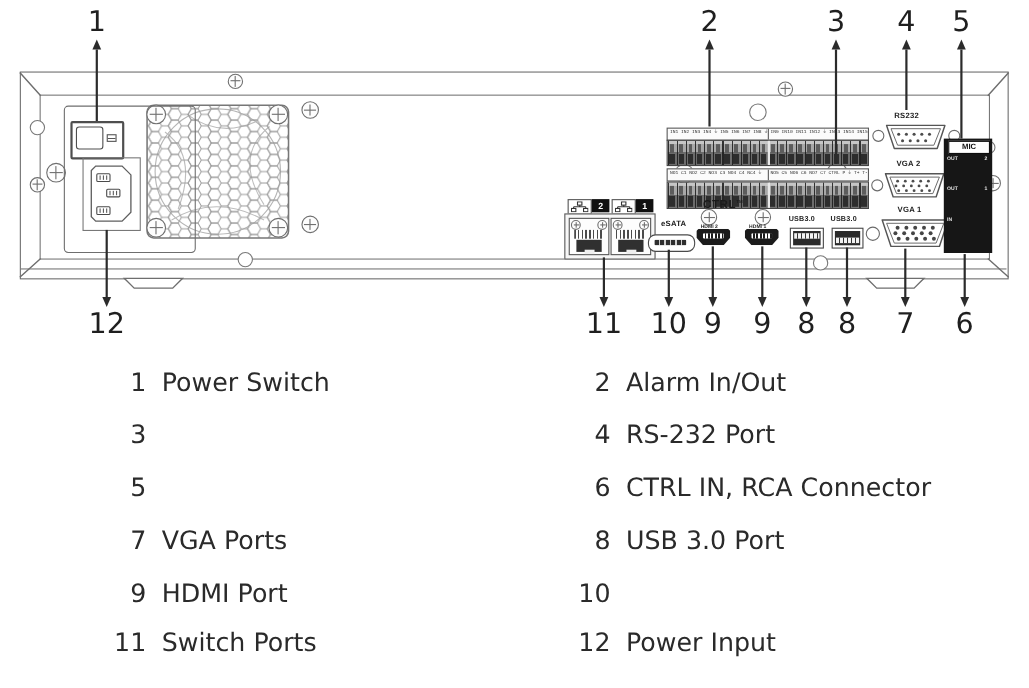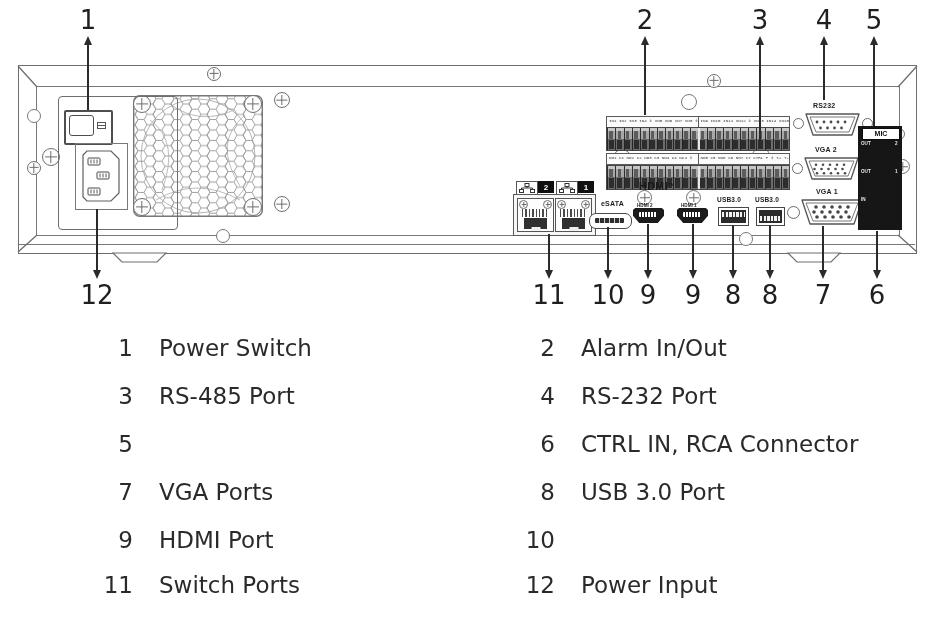--- a/index.html
+++ b/index.html
@@ -82,21 +82,21 @@
   .audlbl{position:absolute;color:#e8e8e8;font-family:"Liberation Sans",sans-serif;font-weight:bold;font-size:4.6px;}
   
   .legend{position:absolute;left:0;top:333px;width:935px;}
   .lrow{display:flex;margin-bottom:18px;}
   .lrow:nth-child(5){margin-bottom:15px;}
   .lrow:nth-child(4){margin-bottom:18px;}
   .lrow:nth-child(6){margin-bottom:0;}
   .lcell{display:flex;width:422px;}
   .lcell.left{margin-left:83px;}
   .lnum{display:inline-block;width:50px;text-align:right;font-size:23px;line-height:30px;color:#2a2a2a;}
-  .llabel{margin-left:26px;font-size:23px;line-height:30px;color:#2a2a2a;white-space:nowrap;}
+  .llabel{margin-left:14px;font-size:23px;line-height:30px;color:#2a2a2a;white-space:nowrap;}
 </style>
 </head>
 <body>
 
 <div class="stage">
 
   <div class="box" style="left:18px;top:65px;width:897px;height:187px;"></div>
   <div class="box thin" style="left:36px;top:86px;width:862px;height:148px;"></div>
   <div class="abs" style="left:19px;top:244px;width:896px;border-top:1.2px solid #787878;"></div>
 
@@ -307,21 +307,21 @@
         <div class="rjopen"></div>
         <div class="rjtab"></div>
     </div>
   </div>
 
   <div class="plabel" style="left:601px;top:200px;">eSATA</div>
   <div class="esata" style="left:589px;top:213px;width:41px;height:14px;">
     <div class="esata-slot"></div>
   </div>
 
-  <div class="hdmi-logo" style="left:639px;top:180px;"><span>HDMI</span><sup>TM</sup></div>
+  <div class="hdmi-logo" style="left:639px;top:180px;"><span>CTRL</span><sup>TM</sup></div>
   <div class="screw" style="left:637px;top:190px;width:13px;height:13px;"></div>
   <div class="screw" style="left:686px;top:190px;width:13px;height:13px;"></div>
   <div class="plabel plabel-xs" style="left:637px;top:203px;">HDMI 2</div>
   <div class="plabel plabel-xs" style="left:681px;top:203px;">HDMI 1</div>
   <div class="hdmiport" style="left:633px;top:208px;width:31px;height:15px;">
       <div class="hdmistripe"></div>
     </div>
   <div class="hdmiport" style="left:677px;top:208px;width:31px;height:15px;">
       <div class="hdmistripe"></div>
     </div>
@@ -416,21 +416,20 @@
         <span class="llabel">Power Switch</span>
       </div>
       <div class="lcell">
         <span class="lnum">2</span>
         <span class="llabel">Alarm In/Out</span>
       </div>
     </div>
     <div class="lrow">
       <div class="lcell left">
         <span class="lnum">3</span>
-        <span class="llabel">RS-485 Port</span>
       </div>
       <div class="lcell">
         <span class="lnum">4</span>
         <span class="llabel">RS-232 Port</span>
       </div>
     </div>
     <div class="lrow">
       <div class="lcell left">
         <span class="lnum">5</span>
       </div>

